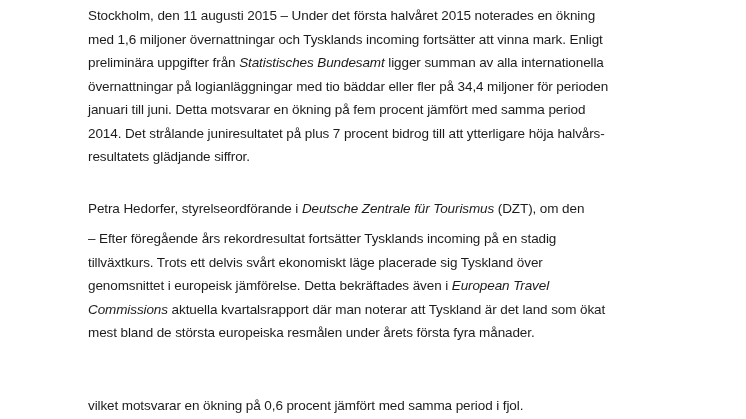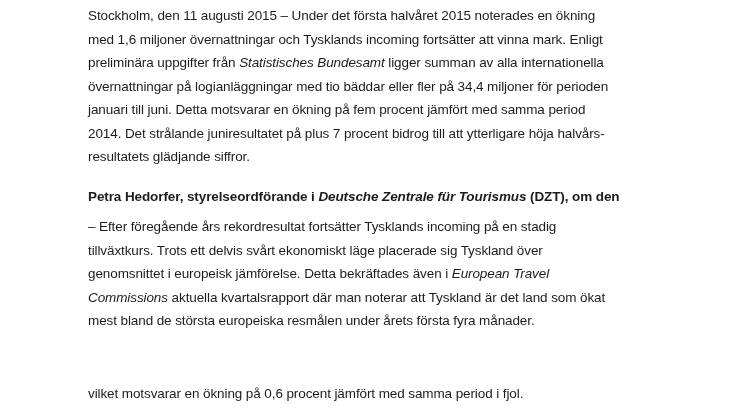--- a/index.html
+++ b/index.html
@@ -19,21 +19,21 @@
     font-family: "Liberation Sans", sans-serif;
     font-size: 13.5px;
     line-height: 23.5px;
     letter-spacing: -0.1px;
     color: #1c1c1c;
   }
   .doc p {
     margin: 0;
     white-space: nowrap;
   }
-  .doc p:nth-of-type(2) { margin-top: 16px; font-weight: bold; }
+  .doc p:nth-of-type(2) { margin-top: 28px; }
   .doc p:nth-of-type(3) { margin-top: 7px; }
   .doc p:nth-of-type(4) { margin-top: 26px; }
   .doc .i {
     font-style: italic;
   }
 </style>
 </head>
 <body>
 
 <main class="doc">

